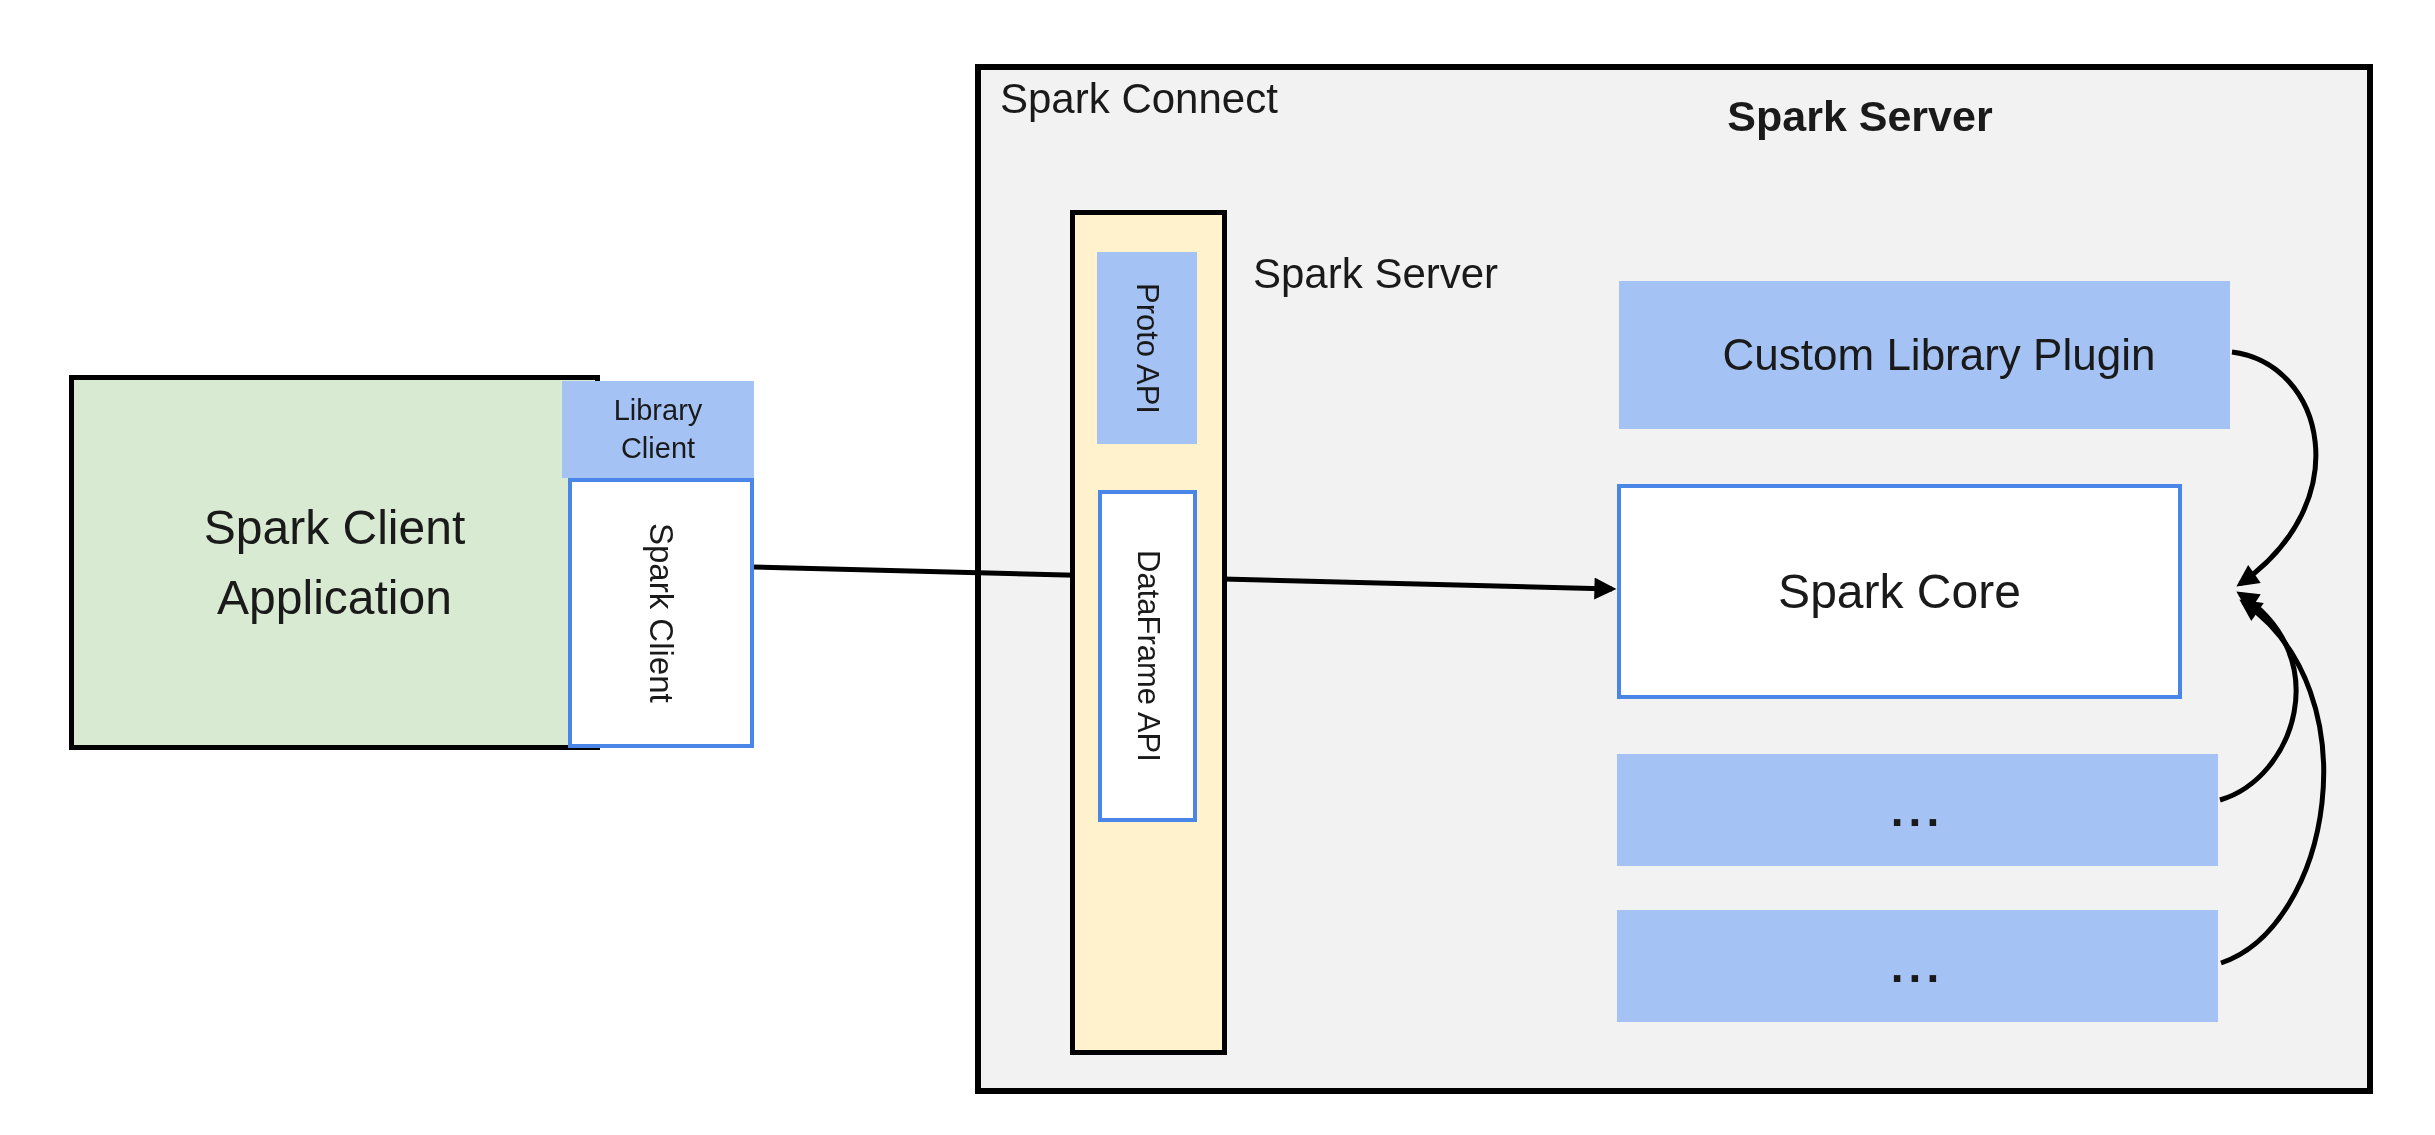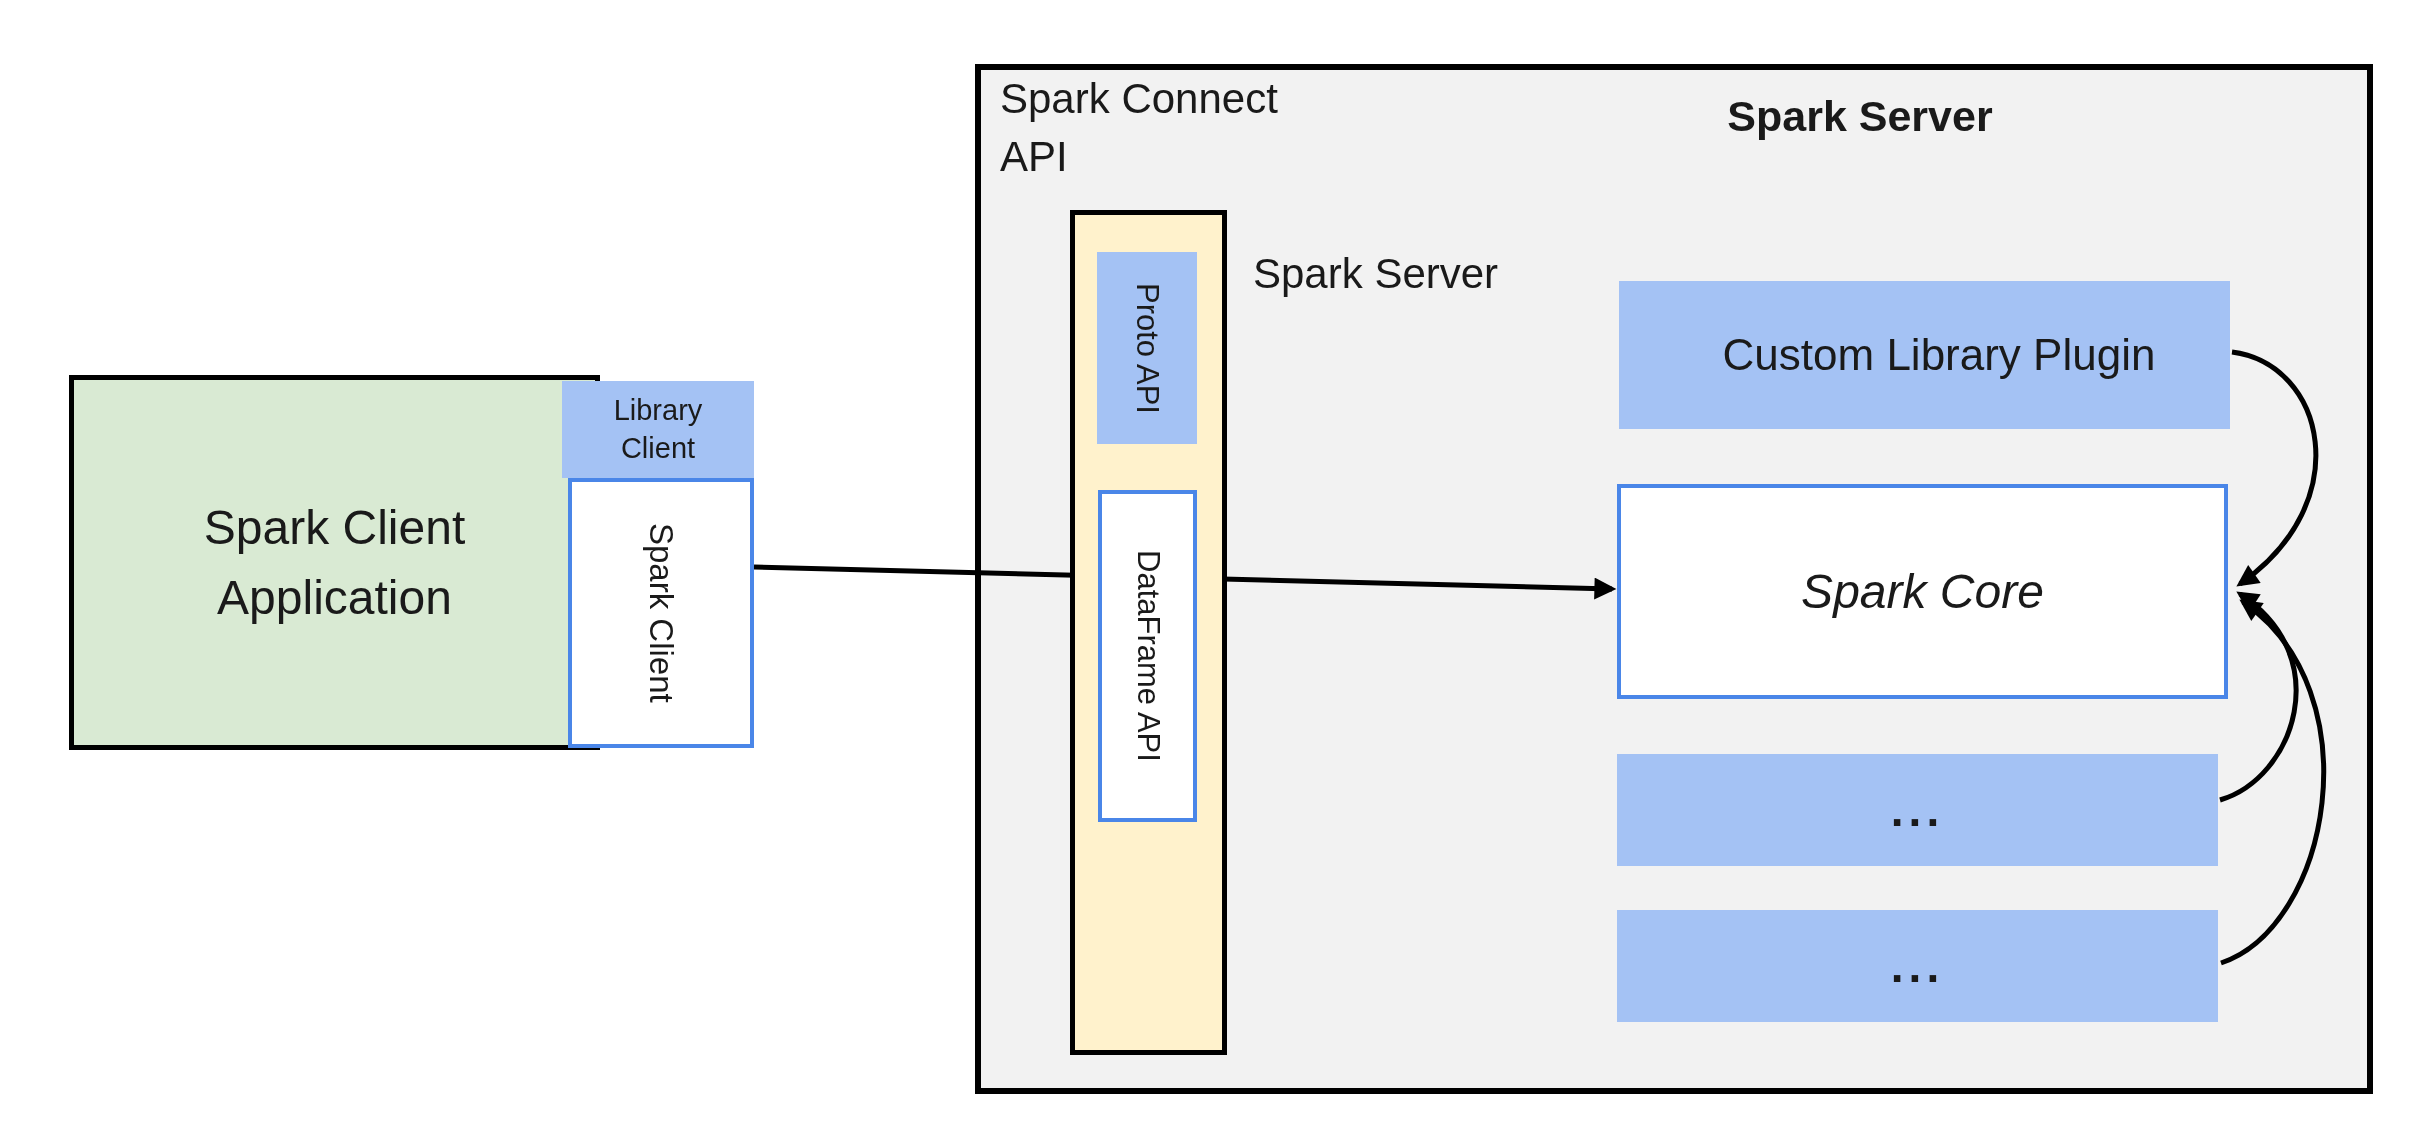--- a/index.html
+++ b/index.html
@@ -54,22 +54,22 @@
     left:1098px;top:490px;width:99px;height:332px;
     background:#ffffff;border:4px solid #4a86e8;z-index:4;font-size:31px;
   }
 
   
   .clp-box{
     left:1619px;top:281px;width:611px;height:148px;
     background:#a4c2f4;z-index:3;font-size:44px;padding-left:29px;
   }
   .core-box{
-    left:1617px;top:484px;width:611px;height:215px;
-    background:#ffffff;border:4px solid #4a86e8;z-index:3;font-size:48px;font-style:italic;
+    left:1617px;top:484px;width:565px;height:215px;
+    background:#ffffff;border:4px solid #4a86e8;z-index:3;font-size:48px;
   }
   .dots-box1{
     left:1617px;top:754px;width:601px;height:112px;
     background:#a4c2f4;z-index:3;font-size:46px;font-weight:700;letter-spacing:5px;
   }
   .dots-box2{
     left:1617px;top:910px;width:601px;height:112px;
     background:#a4c2f4;z-index:3;font-size:46px;font-weight:700;letter-spacing:5px;
   }
 
@@ -145,21 +145,20 @@
   <div class="abs flexc dots-box1">
     <span>...</span>
   </div>
 
   <div class="abs flexc dots-box2">
     <span>...</span>
   </div>
 
   <div class="abs connect-api-label">
     <div>Spark Connect</div>
-    <div>API</div>
   </div>
 
   <div class="abs server-title">Spark Server</div>
 
   <div class="abs server-library-label">
     <div>Spark Server</div>
   </div>
 
 </div>
 

